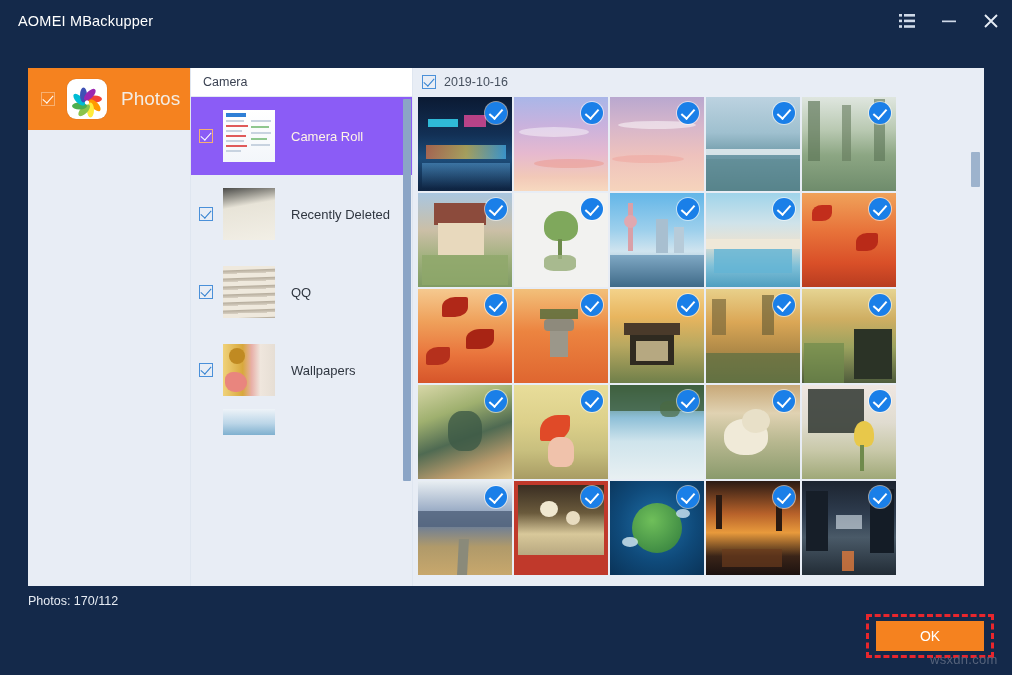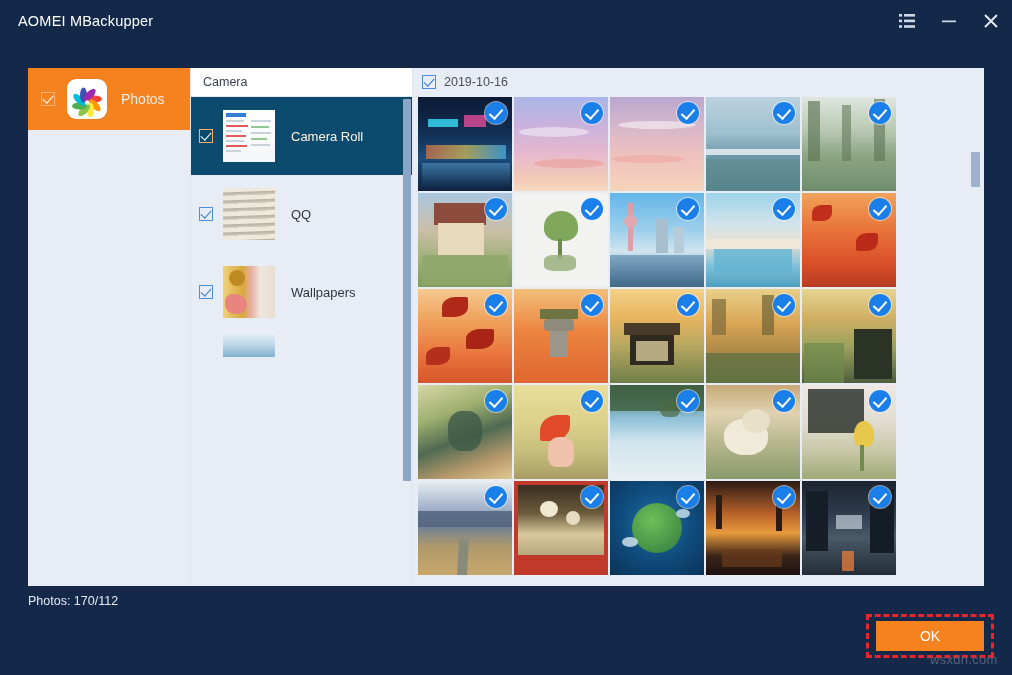--- a/index.html
+++ b/index.html
@@ -75,21 +75,21 @@
   
   .pinwheel { position: absolute; inset: 4px; border-radius: 50%; }
   .pw-petal {
     position: absolute; left: 50%; top: 50%;
     width: 15px; height: 7px;
     border-radius: 50%;
     transform-origin: 0% 50%;
   }
   .src-label {
     margin-left: 14px;
-    font-size: 14px;
+    font-size: 19px;
     color: #f3ece3;
   }
 
   
   .cb {
     width: 14px; height: 14px;
     border: 1.4px solid #f7b071;
     position: relative; flex: none;
     background: transparent;
   }
@@ -123,21 +123,21 @@
     color: #3b4252;
     border-bottom: 1px solid #e3e9f2;
   }
   .album-list { position: relative; }
   .album-item {
     height: 78px;
     display: flex; align-items: center;
     padding-left: 8px;
     cursor: pointer;
   }
-  .album-item.active { background: #0c4a6e; }
+  .album-item.active { background: #8b5cf6; }
   .album-thumb {
     width: 52px; height: 52px;
     margin-left: 10px;
     flex: none;
     position: relative;
     overflow: hidden;
     background: #cfd6df;
   }
   .album-label {
     margin-left: 16px;
@@ -312,20 +312,25 @@
             <div style="position:absolute;left:28px;top:10px;width:20px;height:2px;background:#c8d3e0"></div>
             <div style="position:absolute;left:28px;top:16px;width:18px;height:2px;background:#8fc78f"></div>
             <div style="position:absolute;left:28px;top:22px;width:20px;height:2px;background:#c8d3e0"></div>
             <div style="position:absolute;left:28px;top:28px;width:16px;height:2px;background:#8fc78f"></div>
             <div style="position:absolute;left:28px;top:34px;width:19px;height:2px;background:#c8d3e0"></div>
           </div>
           <div class="album-label">Camera Roll</div>
         </div>
 
 
+        <div class="album-item">
+          <div class="cb blue"></div>
+          <div class="album-thumb" style="background:linear-gradient(170deg,#4a4a48 0%,#9a9890 18%,#e8e4d8 35%,#f2efe6 100%)"></div>
+          <div class="album-label">Recently Deleted</div>
+        </div>
 
         <div class="album-item">
           <div class="cb blue"></div>
           <div class="album-thumb" style="background:repeating-linear-gradient(178deg,#efe9dd 0px,#efe9dd 4px,#b9b0a0 5px,#d6cec0 8px)"></div>
           <div class="album-label">QQ</div>
         </div>
 
         <div class="album-item">
           <div class="cb blue"></div>
           <div class="album-thumb" style="background:linear-gradient(90deg,#f0d27a 0%,#d8a83c 38%,#e8b0a8 55%,#efe6dd 72%,#e6ded4 100%)">

